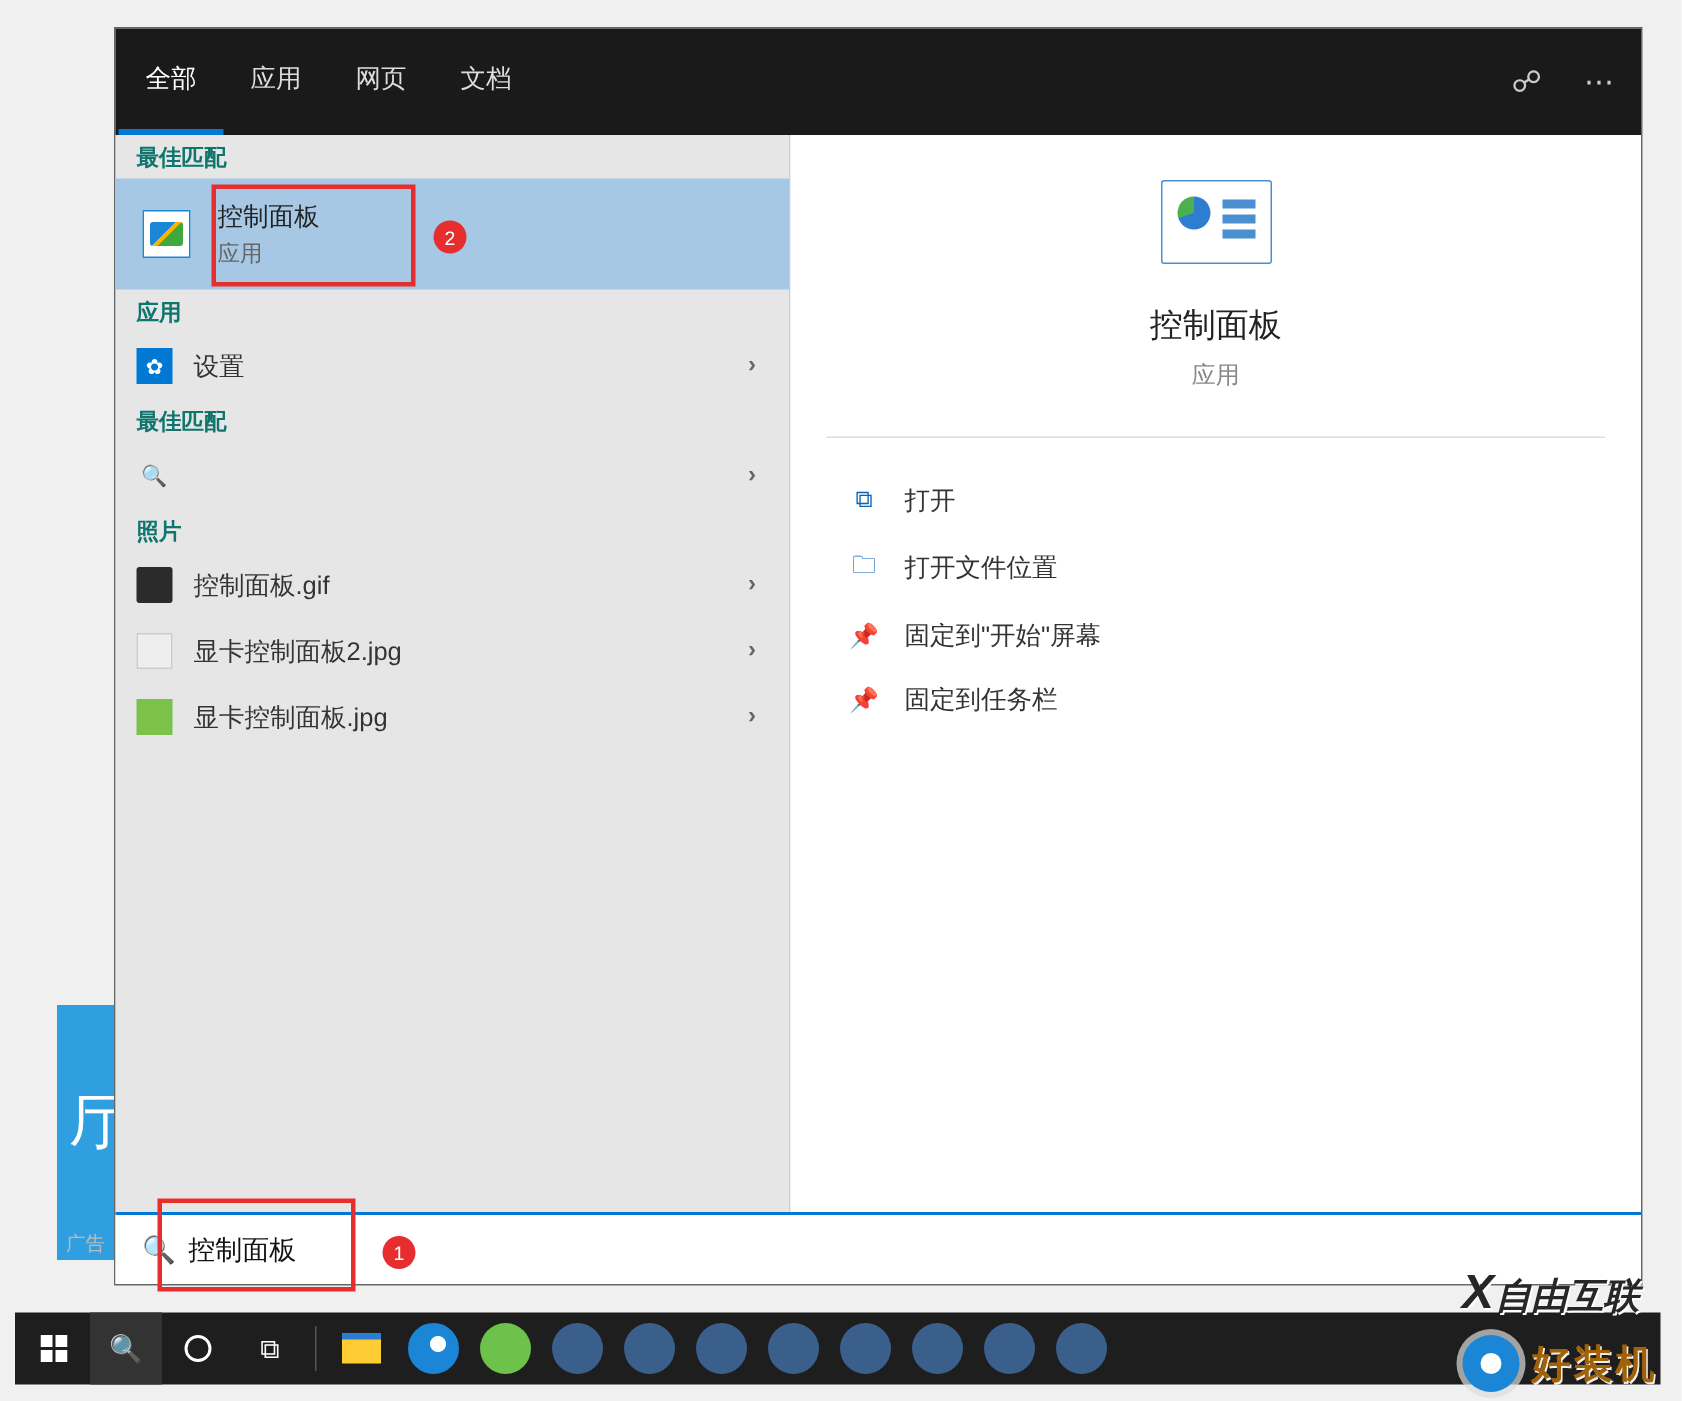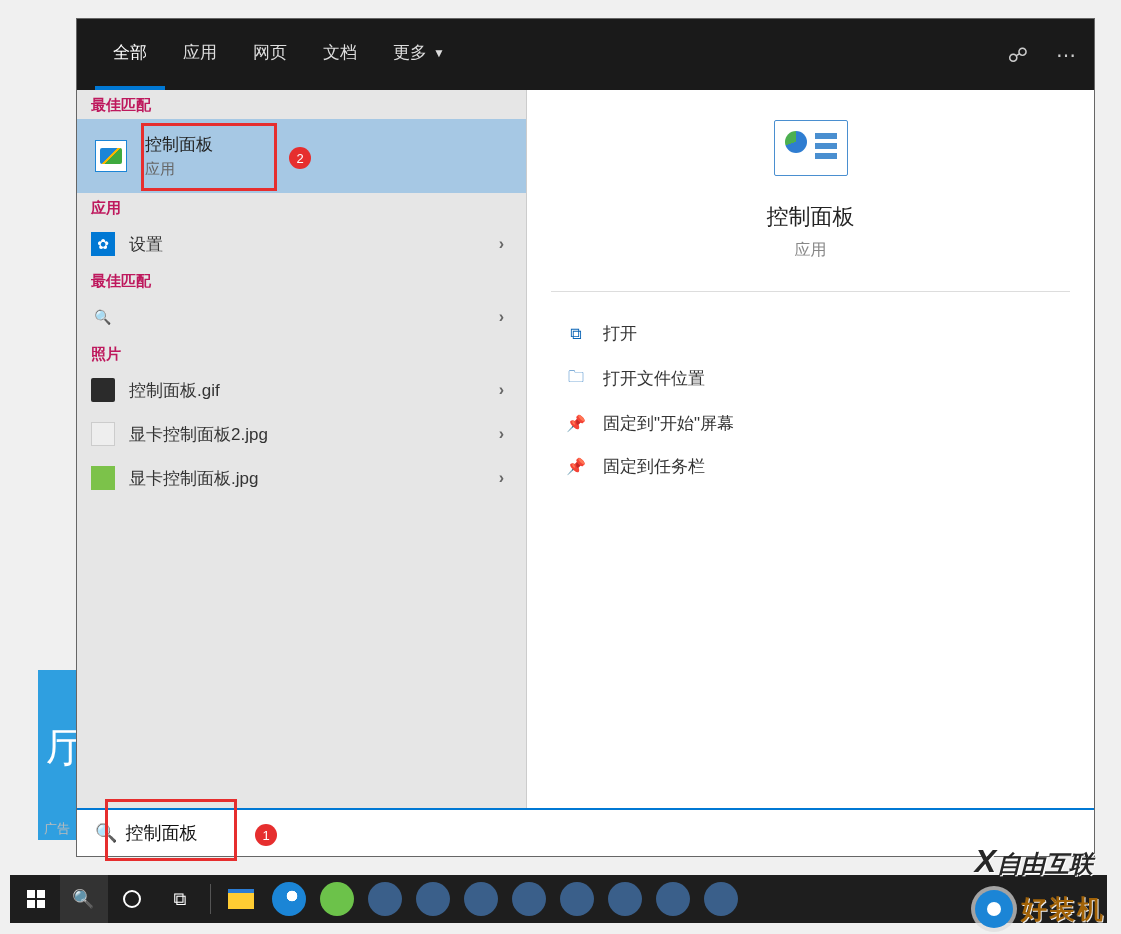--- a/index.html
+++ b/index.html
@@ -20,21 +20,21 @@
     background: #fff;
     border: 1px solid #666;
     display: flex;
     flex-direction: column;
   }
   .menubar {
     height: 71px;
     background: #1a1a1a;
     display: flex;
     align-items: center;
-    padding: 0 18px;
+    padding: 0 2px;
     position: relative;
   }
   .tabs { display: flex; gap: 0; height: 100%; }
   .tab {
     color: #ddd;
     font-size: 17px;
     padding: 0 18px;
     display: flex;
     align-items: center;
     cursor: pointer;
@@ -60,21 +60,21 @@
   }
   .left-panel {
     width: 450px;
     background: #e6e6e6;
     overflow-y: auto;
     border-right: 1px solid #ccc;
   }
   .section-header {
     font-size: 15px;
     font-weight: 600;
-    color: #be185d;
+    color: #0f766e;
     padding: 6px 14px 4px 14px;
   }
   .best-match {
     background: #a6c8e4;
     padding: 14px 18px;
     display: flex;
     align-items: center;
     position: relative;
   }
   .best-match .cp-icon {
@@ -289,24 +289,20 @@
         </div>
       <div class="tab">
           <span>应用</span>
         </div>
       <div class="tab">
           <span>网页</span>
         </div>
       <div class="tab">
           <span>文档</span>
         </div>
-      <div class="tab">
-          <span>更多</span>
-          <span class="caret">▼</span>
-        </div>
     </div>
     <div class="menubar-right">
       <span>☍</span>
       <span>⋯</span>
     </div>
   </div>
 
   <div class="body">
     <div class="left-panel">
       <div class="section-header">最佳匹配</div>

